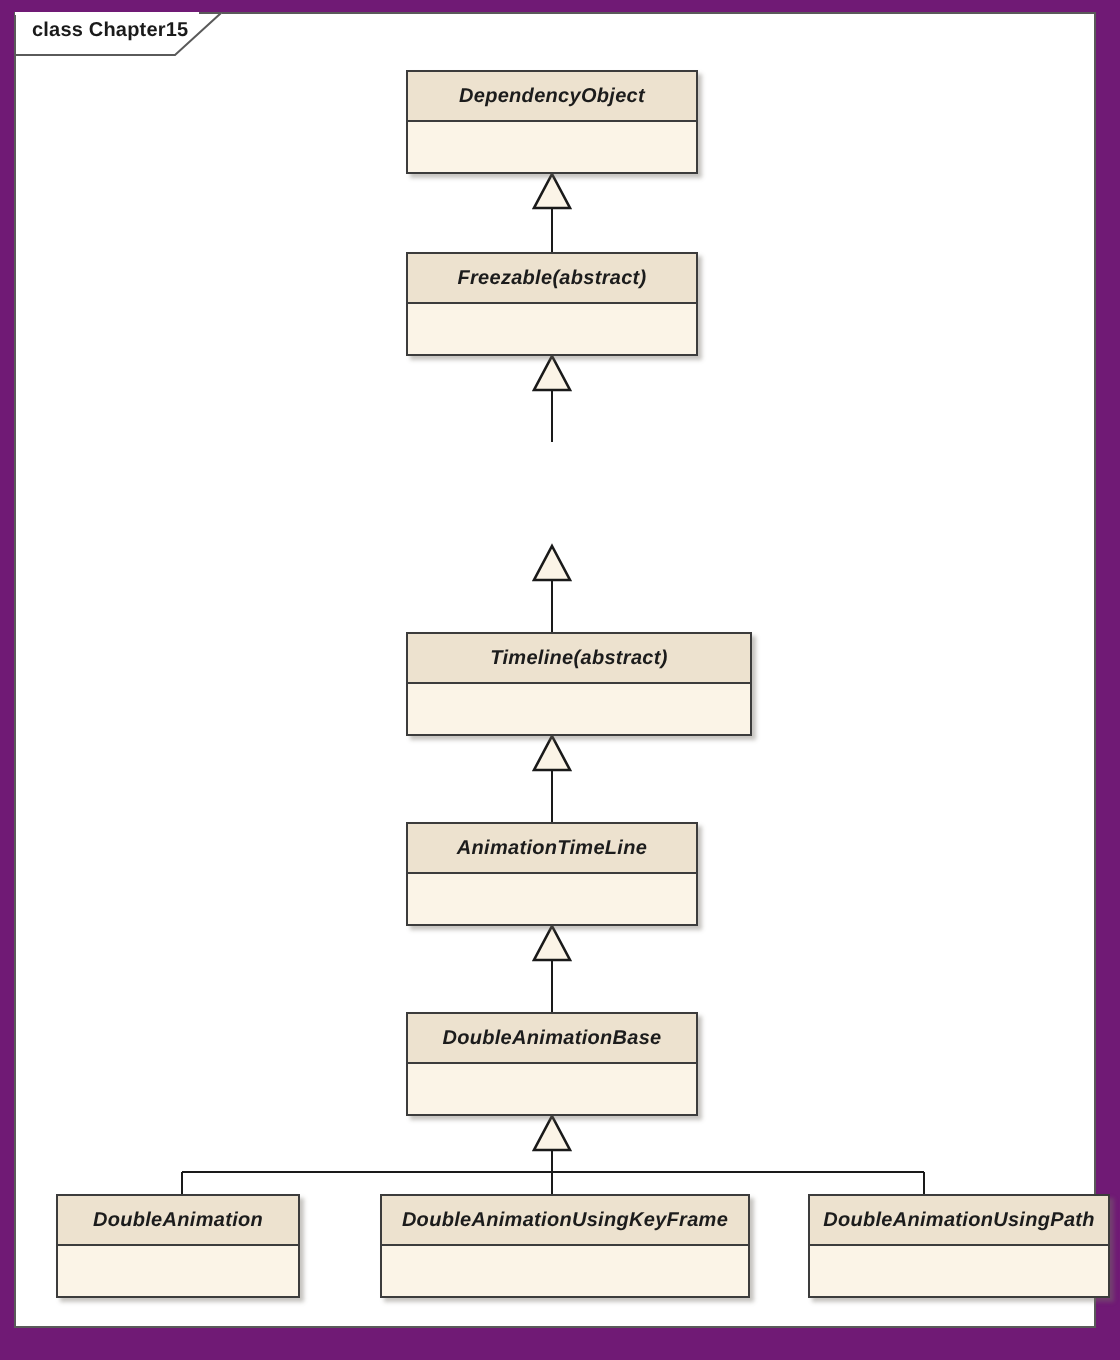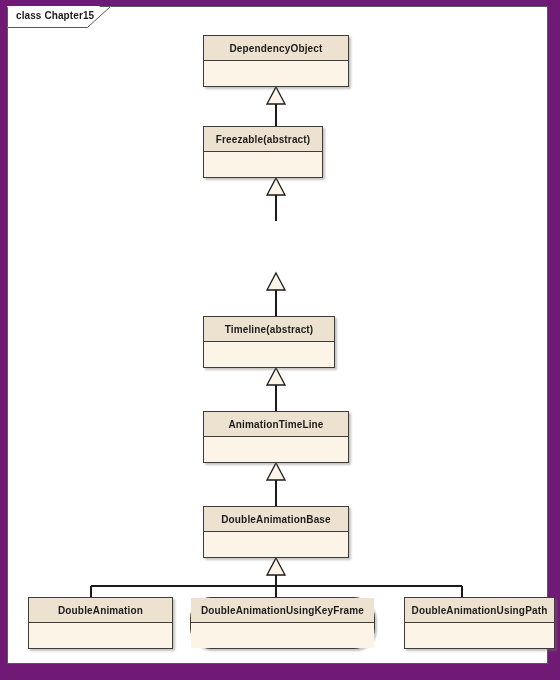--- a/index.html
+++ b/index.html
@@ -87,37 +87,38 @@
     align-items: center;
     justify-content: center;
     overflow: hidden;
   }
   .uml-class .cls-name {
     font-size: 10px;
     font-weight: bold;
     color: #1c1c1c;
     white-space: nowrap;
     letter-spacing: 0.15px;
+    font-style: italic;
   }
   .uml-class .cls-body {
     height: 25px;
     background: #fbf4e7;
   }
 
   
   #box-dependencyobject { left: 203px; top: 35px;  width: 146px; height: 52px; }
-  #box-freezable        { left: 203px; top: 126px; width: 120px; height: 52px; }
+  #box-freezable        { left: 203px; top: 126px; width: 146px; height: 52px; }
   #box-animatable       { left: 203px; top: 221px; width: 146px; height: 52px; }
-  #box-timeline         { left: 203px; top: 316px; width: 132px; height: 52px; }
+  #box-timeline         { left: 203px; top: 316px; width: 173px; height: 52px; }
   #box-animationtimeline{ left: 203px; top: 411px; width: 146px; height: 52px; }
   #box-doubleanimationbase { left: 203px; top: 506px; width: 146px; height: 52px; }
 
   
-  #box-doubleanimation          { left: 28px;  top: 597px; width: 145px; height: 52px; }
-  #box-doubleanimationusingkeyframe { left: 190px; top: 597px; width: 185px; height: 52px; border-radius: 21px; }
+  #box-doubleanimation          { left: 28px;  top: 597px; width: 122px; height: 52px; }
+  #box-doubleanimationusingkeyframe { left: 190px; top: 597px; width: 185px; height: 52px; }
   #box-doubleanimationusingpath { left: 404px; top: 597px; width: 151px; height: 52px; }
 
   #box-doubleanimationusingkeyframe .cls-name,
   #box-doubleanimationusingpath .cls-name {
     font-size: 10px;
   }
 </style>
 </head>
 <body>
 

